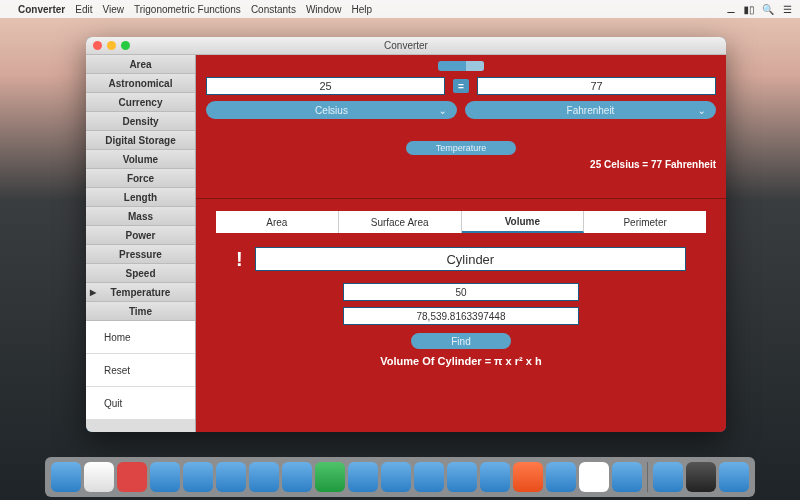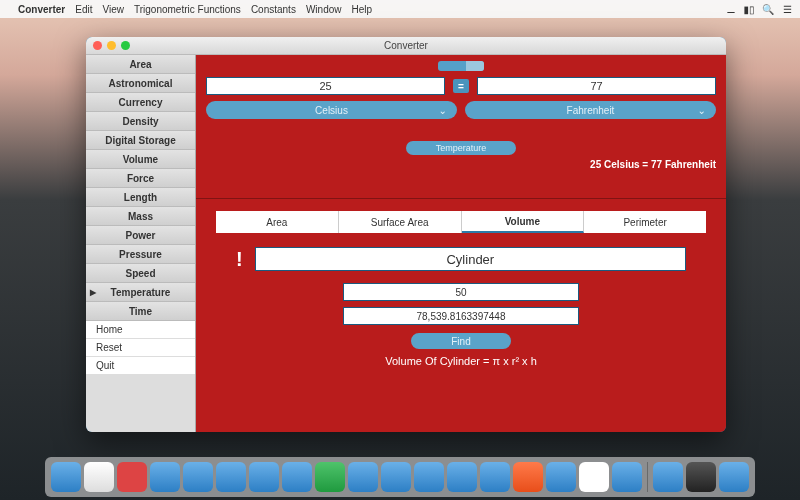--- a/index.html
+++ b/index.html
@@ -12,21 +12,21 @@
 .window{position:absolute;left:86px;top:37px;width:640px;height:395px;background:#2b7aa8;border-radius:6px;box-shadow:0 10px 30px rgba(0,0,0,.5);overflow:hidden;display:flex;flex-direction:column}
 .titlebar{height:18px;background:linear-gradient(#f0f0f0,#d8d8d8);display:flex;align-items:center;position:relative;border-bottom:1px solid #bbb}
 .tlights{display:flex;gap:5px;padding-left:7px}
 .tlight{width:9px;height:9px;border-radius:50%}
 .red{background:#ff5f57}.yel{background:#ffbd2e}.grn{background:#28ca42}
 .titlebar .title{position:absolute;left:0;right:0;text-align:center;font-size:10px;color:#444}
 .win-body{flex:1;display:flex}
 .sidebar{width:110px;background:#ddd;display:flex;flex-direction:column;font-size:10px;border-right:1px solid #aaa}
 .sb-item{height:19px;display:flex;align-items:center;justify-content:center;background:linear-gradient(#e3e3e3,#cfcfcf);border-bottom:1px solid #bbb;font-weight:700;color:#333;cursor:default;position:relative}
 .sb-item.sel::before{content:"▶";position:absolute;left:4px;font-size:8px}
-.sb-link{height:18px;display:flex;align-items:center;padding-left:10px;background:#fff;border-bottom:1px solid #ddd;color:#333;cursor:default}
+.sb-link{height:33px;display:flex;align-items:center;padding-left:18px;background:#fff;border-bottom:1px solid #ddd;color:#333;cursor:default}
 .main{flex:1;background:#b91c1c;padding:6px 10px;color:#fff;font-size:10px;display:flex;flex-direction:column}
 .seg-small{width:46px;height:10px;margin:0 auto 6px;background:#55a0c8;border-radius:3px;position:relative}
 .seg-small::after{content:"";position:absolute;right:0;top:0;width:18px;height:10px;background:#9bc7de;border-radius:0 3px 3px 0}
 .convrow{display:flex;align-items:center;gap:8px;margin-bottom:6px}
 .valbox{flex:1;height:18px;background:#fff;border:1px solid #1a5a7f;display:flex;align-items:center;justify-content:center;color:#333;font-size:11px}
 .eq{width:16px;height:14px;background:#4a94bd;border-radius:2px;display:flex;align-items:center;justify-content:center;font-weight:700}
 .unitrow{display:flex;gap:8px;margin-bottom:22px}
 .dd{flex:1;height:18px;background:#5aa3c9;border-radius:9px;display:flex;align-items:center;justify-content:center;color:#e4f1f8;font-size:10px;position:relative}
 .dd::after{content:"⌄";position:absolute;right:10px;font-size:10px}
 .pill{width:110px;height:14px;background:#5aa3c9;border-radius:7px;margin:0 auto 4px;display:flex;align-items:center;justify-content:center;font-size:9px;color:#e4f1f8}
@@ -34,21 +34,21 @@
 .hr{height:1px;background:rgba(0,0,0,.3);margin:4px -10px 12px}
 .tabs{display:flex;background:#fff;height:22px;margin:0 10px 14px}
 .tab{flex:1;display:flex;align-items:center;justify-content:center;color:#333;font-size:10px;border-right:1px solid #ccc;cursor:default}
 .tab:last-child{border-right:none}
 .tab.active{border-bottom:2px solid #2b7aa8;font-weight:700}
 .shaperow{display:flex;align-items:center;gap:12px;margin:0 30px 12px}
 .exc{font-size:20px;font-weight:700}
 .shapebox{flex:1;height:24px;background:#fff;color:#333;display:flex;align-items:center;justify-content:center;font-size:13px;border:1px solid #1a5a7f}
 .calcbox{width:236px;height:18px;background:#fff;color:#333;margin:0 auto 6px;display:flex;align-items:center;justify-content:center;font-size:10px;border:1px solid #1a5a7f}
 .findbtn{width:100px;height:16px;background:#5aa3c9;border-radius:8px;margin:2px auto 6px;display:flex;align-items:center;justify-content:center;font-size:10px;color:#e4f1f8;cursor:default}
-.formula{text-align:center;font-weight:400;font-size:11px}
+.formula{text-align:center;font-weight:700;font-size:11px}
 .dock{position:absolute;bottom:3px;left:50%;transform:translateX(-50%);height:40px;background:rgba(230,230,230,.55);border-radius:6px;padding:3px 6px;display:flex;gap:3px;align-items:center;backdrop-filter:blur(6px)}
 .dicon{width:30px;height:30px;border-radius:6px;background:linear-gradient(#6ab0e8,#2d7fc5)}
 .dicon:nth-child(2){background:linear-gradient(#fff,#ddd)}
 .dicon:nth-child(3){background:#d44}
 .dicon:nth-child(9){background:linear-gradient(#4fc36b,#1f9a3f)}
 .dicon:nth-child(15){background:linear-gradient(#ff7a4a,#e84e1a)}
 .dicon:nth-child(17){background:#fff}
 .dicon:nth-child(21){background:linear-gradient(#555,#222)}
 .dsep{width:1px;height:30px;background:rgba(0,0,0,.25);margin:0 2px}
 </style>

